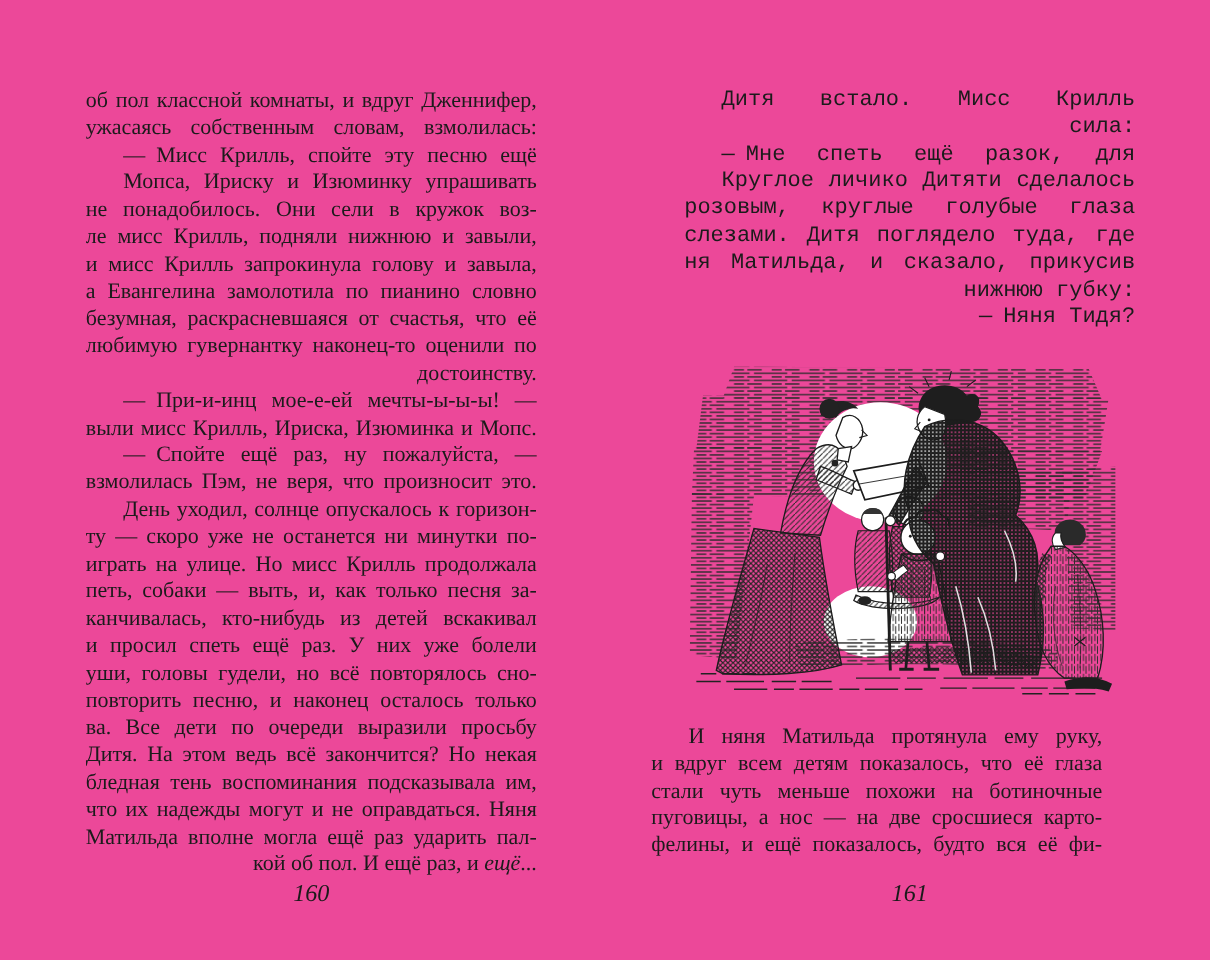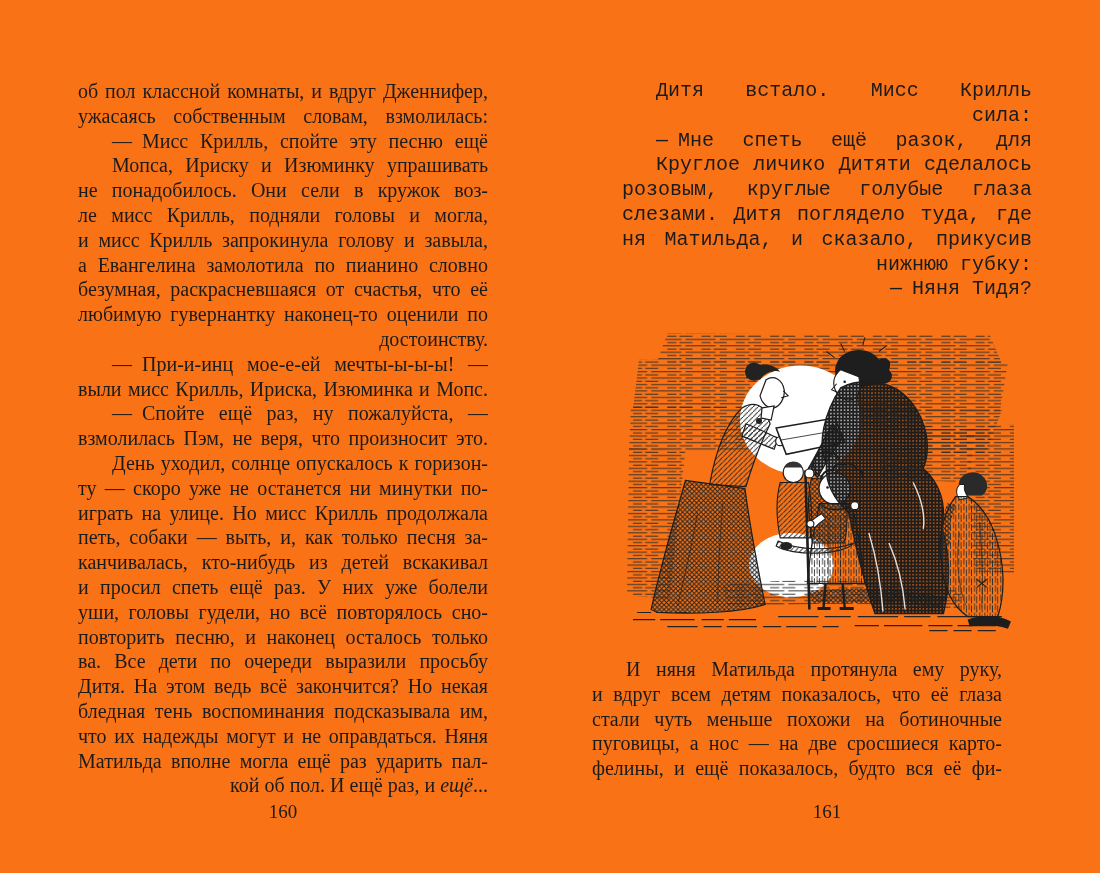--- a/index.html
+++ b/index.html
@@ -1,54 +1,54 @@
 <!DOCTYPE html>
 <html lang="ru"><head>
 <meta charset="utf-8">
 <style>
   html,body{margin:0;padding:0;background:#e8e8e8;}
   .spread{
     position:relative; width:1100px; height:873px; margin:0 auto;
-    background:#f97316; overflow:hidden;
+    background:#ec4899; overflow:hidden;
     font-family:"Liberation Serif","DejaVu Serif",serif;
     color:#1b1b1b;
     -webkit-font-smoothing:antialiased;
   }
   .textcol{position:absolute; width:410px;}
   .col-left{left:78px; top:79px;}
   .col-right{left:622px; top:79px;font-family:Liberation Mono, monospace;}
   .col-right-bottom{left:592px; top:657px;}
   .line{
     font-size:20px; line-height:24.8px; height:24.8px; overflow:hidden;
     text-align:justify; text-align-last:justify;
     white-space:normal;
   }
   .line.last{text-align:right; text-align-last:auto;}
   .line.ind{padding-left:34px;}
   .em{font-style:italic;}
   .pagenum{
     position:absolute; width:410px; top:801px;
-    text-align:center; font-size:19px; line-height:22px; color:#1b1b1b;
+    text-align:center; font-size:22px; line-height:22px; color:#1b1b1b;font-style:italic;
   }
   .pagenum.pn-left{left:78px;}
   .pagenum.pn-right{left:622px;}
   .illo{position:absolute; left:627px; top:331px; width:388px; height:303px;}
 </style>
 </head>
 <body>
 
 <div class="spread">
 
   <div class="textcol col-left">
     <div class="line">об пол классной комнаты, и вдруг Дженнифер,</div>
     <div class="line">ужасаясь собственным словам, взмолилась:</div>
     <div class="line ind">— Мисс Крилль, спойте эту песню ещё раз!</div>
     <div class="line ind">Мопса, Ириску и Изюминку упрашивать</div>
     <div class="line">не понадобилось. Они сели в кружок воз-</div>
-    <div class="line">ле мисс Крилль, подняли головы и могла,</div>
+    <div class="line">ле мисс Крилль, подняли нижнюю и завыли,</div>
     <div class="line">и мисс Крилль запрокинула голову и завыла,</div>
     <div class="line">а Евангелина замолотила по пианино словно</div>
     <div class="line">безумная, раскрасневшаяся от счастья, что её</div>
     <div class="line">любимую гувернантку наконец-то оценили по</div>
     <div class="line last">достоинству.</div>
     <div class="line ind">— При-и-инц мое-е-ей мечты-ы-ы-ы! — за-</div>
     <div class="line">выли мисс Крилль, Ириска, Изюминка и Мопс.</div>
     <div class="line ind">— Спойте ещё раз, ну пожалуйста, —</div>
     <div class="line">взмолилась Пэм, не веря, что произносит это.</div>
     <div class="line ind">День уходил, солнце опускалось к горизон-</div>

